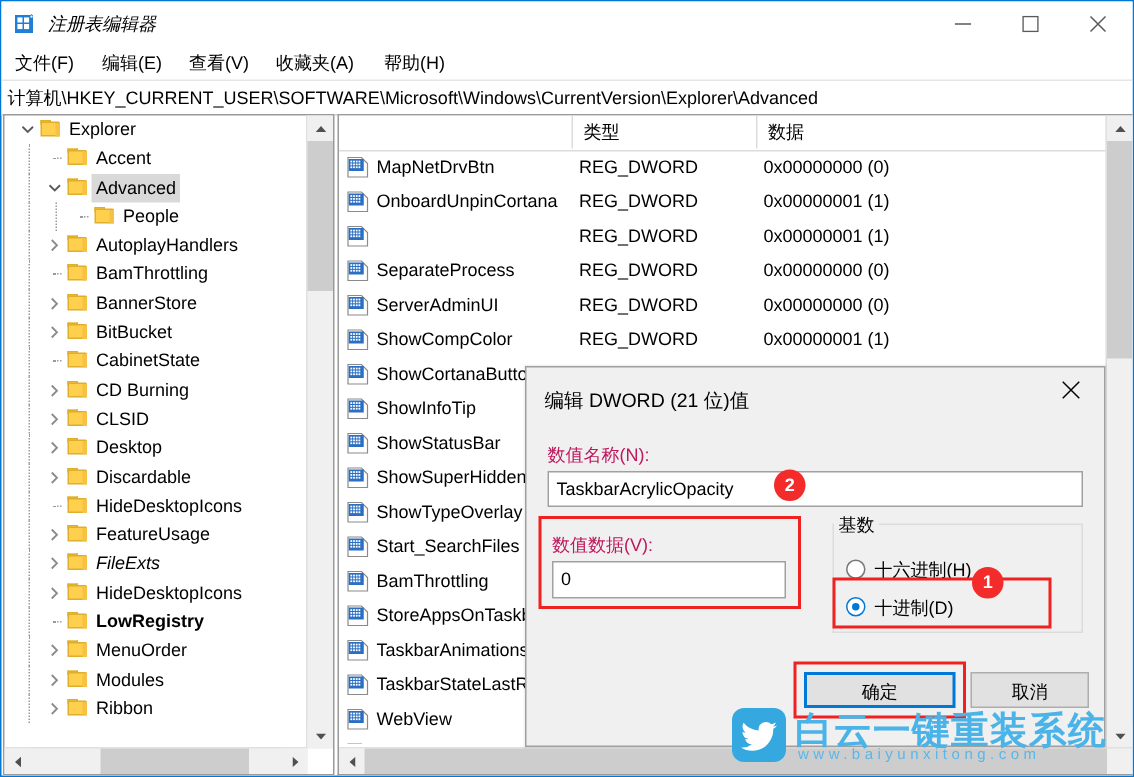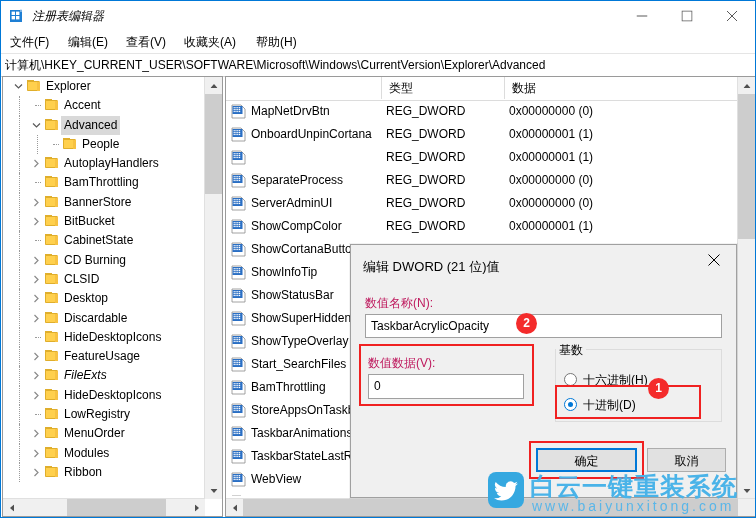--- a/index.html
+++ b/index.html
@@ -106,21 +106,21 @@
   .badge{position:absolute;width:21px;height:21px;border-radius:50%;background:#f42b2b;
          color:#fff;font-size:12px;line-height:21px;text-align:center;font-weight:bold;}
 
   
   .wm{position:absolute;left:487px;top:468px;width:266px;height:48px;}
   .wm-logo{position:absolute;left:0;top:3px;width:36px;height:36px;background:#35a8e0;
            border-radius:8px;}
   .wm-logo svg{position:absolute;left:6px;top:9px;}
   .wm-main{position:absolute;left:42px;top:1px;font-size:25px;color:#4ab3e8;font-weight:bold;
            letter-spacing:1px;white-space:nowrap;}
-  .wm-sub{position:absolute;left:44px;top:29px;font-size:14px;color:#5ab6e8;letter-spacing:3px;
+  .wm-sub{position:absolute;left:44px;top:29px;font-size:10px;color:#5ab6e8;letter-spacing:3px;
           white-space:nowrap;}
 </style>
 </head>
 <body>
 
 <div class="app">
 
   <div class="titlebar">
     <div class="tb-icon">
       <svg width="16" height="16" viewBox="0 0 16 16">
@@ -384,21 +384,21 @@
           <div class="lbl" style="left: 58px;">HideDesktopIcons</div>
         </div>
         <div class="trow">
           <div class="dots" style="left: 16px;"></div>
           <div class="dash" style="left: 32px; top: 9px; width: 6px;"></div>
           <div class="folder" style="left: 42px;">
             <div class="ft"></div>
             <div class="fb"></div>
             <div class="fs"></div>
           </div>
-          <div class="lbl" style="left: 58px;">LowRegistry</div>
+          <div class="lbl" style="left: 58px; font-weight: bold;">LowRegistry</div>
         </div>
         <div class="trow">
           <div class="dots" style="left: 16px;"></div>
           <div class="chev" style="left: 28px;">
             <svg width="9" height="9" viewBox="0 0 9 9">
               <path d="M2.5 1 L6 4.5 L2.5 8" stroke="#8a8a8a" fill="none" stroke-width="1.2"></path>
             </svg>
           </div>
           <div class="folder" style="left: 42px;">
             <div class="ft"></div>

